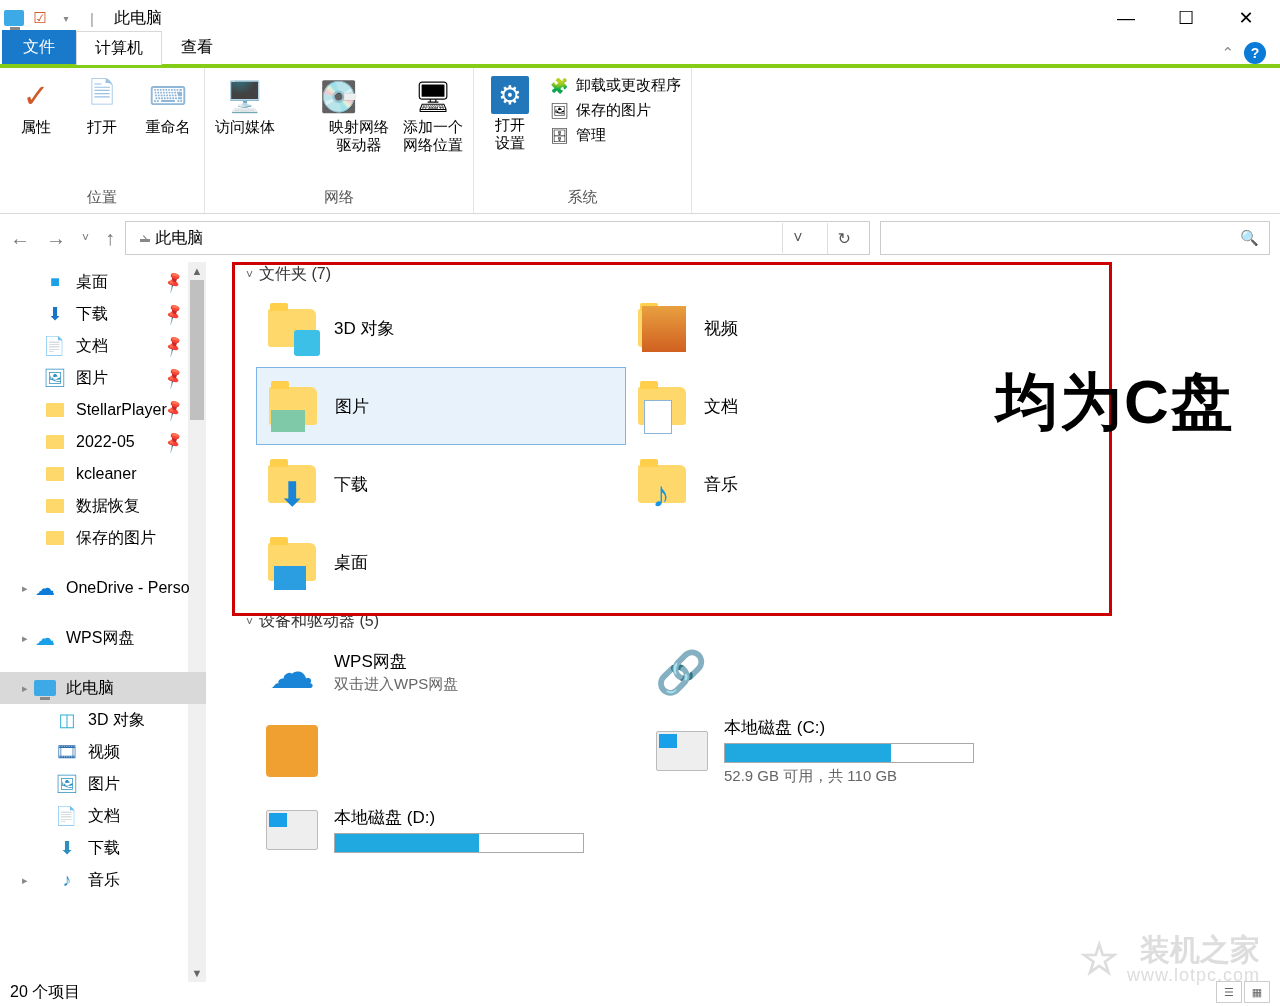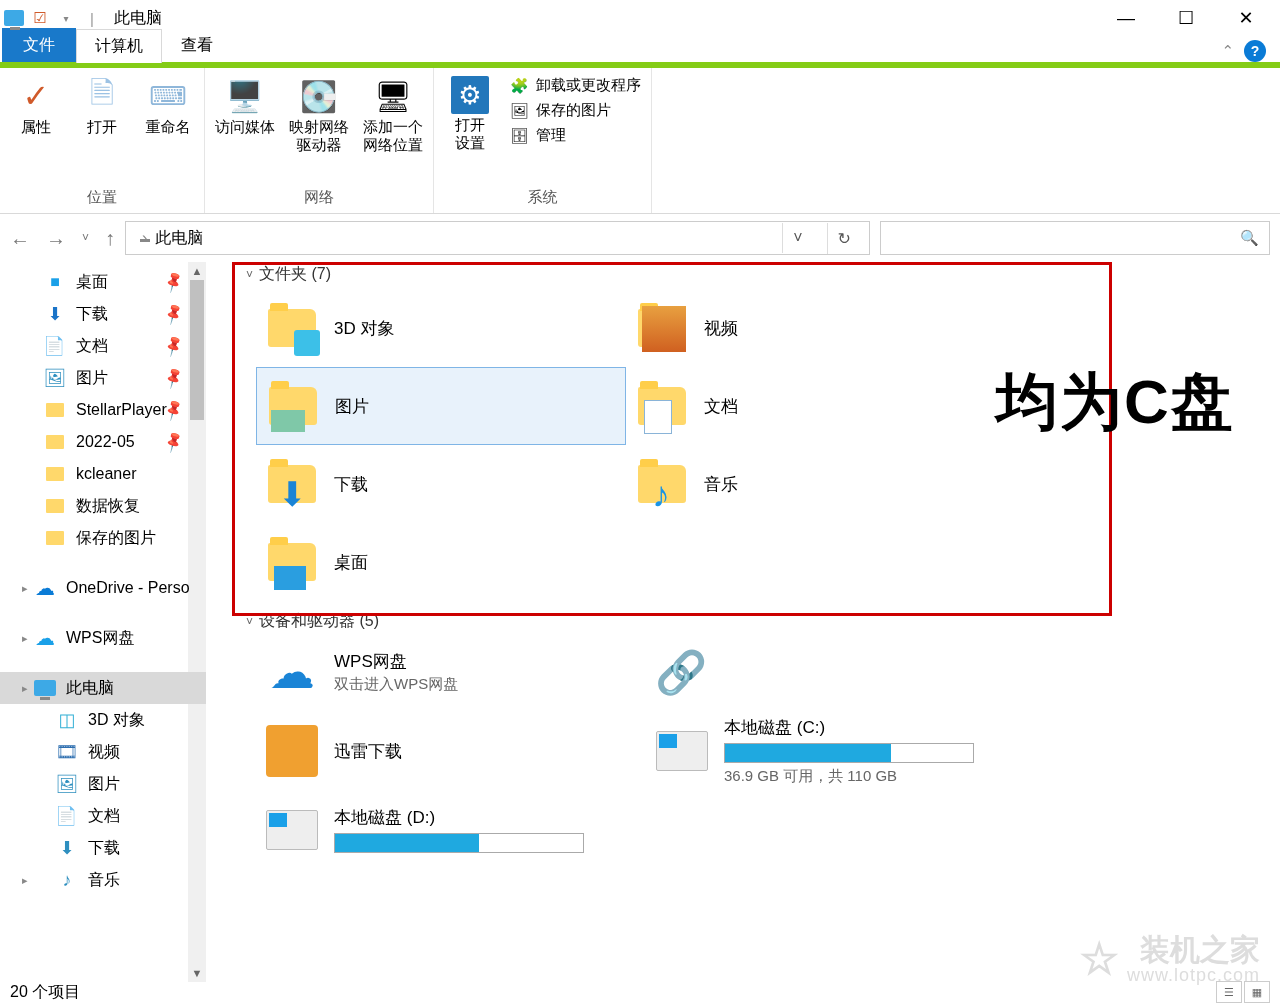--- a/index.html
+++ b/index.html
@@ -8,21 +8,21 @@
 
 .titlebar { height: 36px; display: flex; align-items: center; padding: 0 4px; background: #fff; }
 .titlebar .qat { display: flex; align-items: center; gap: 6px; }
 .titlebar .qat-icon { width: 20px; height: 20px; display: flex; align-items: center; justify-content: center; }
 .titlebar .sep { color: #999; margin: 0 8px; }
 .titlebar .title { margin-left: 6px; font-size: 16px; }
 .titlebar .win-controls { margin-left: auto; display: flex; }
 .titlebar .win-btn { width: 60px; height: 36px; display: flex; align-items: center; justify-content: center; font-size: 18px; }
 
 
-.ribbon-tabs { height: 32px; display: flex; align-items: flex-end; padding-left: 2px; border-bottom: 6px solid #84cc16; }
+.ribbon-tabs { height: 32px; display: flex; align-items: flex-end; padding-left: 2px; border-bottom: 4px solid #84cc16; }
 .ribbon-tab { padding: 6px 18px; font-size: 16px; border: 1px solid transparent; border-bottom: none; }
 .ribbon-tab.file { background: #1979ca; color: #fff; padding: 6px 20px; }
 .ribbon-tab.active { background: #fff; border-color: #d9d9d9; position: relative; top: 1px; }
 .ribbon-collapse { margin-left: auto; display: flex; align-items: center; gap: 10px; padding-right: 14px; }
 .ribbon-collapse .help-icon { width: 22px; height: 22px; border-radius: 50%; background: #0a7bd6; color: #fff; display: flex; align-items: center; justify-content: center; font-size: 14px; font-weight: bold; }
 
 
 .ribbon-body { height: 146px; display: flex; border-bottom: 1px solid #d9d9d9; background: #fff; }
 .ribbon-group { display: flex; flex-direction: column; align-items: center; padding: 4px 10px 2px; border-right: 1px solid #e5e5e5; }
 .ribbon-group-items { display: flex; gap: 14px; flex: 1; align-items: flex-start; padding-top: 4px;}
@@ -142,21 +142,21 @@
   </div>
 
   <div class="ribbon-group">
     <div class="ribbon-group-items">
       <div class="ribbon-item">
         <span class="icon-lg" style="font-size:30px;">🖥️</span>
         <span class="label" style="white-space:pre-line;font-family:Liberation Serif, serif;">访问媒体</span>
       </div>
       <div class="ribbon-item">
         <span class="icon-lg" style="font-size:30px;">💽</span>
-        <span class="label" style="white-space:pre-line;">映射网络
+        <span class="label" style="white-space:pre-line;margin-left:40px;">映射网络
 驱动器</span>
       </div>
       <div class="ribbon-item">
         <span class="icon-lg" style="font-size:30px;">🖥</span>
         <span class="label" style="white-space:pre-line;">添加一个
 网络位置</span>
       </div>
     </div>
     <div class="ribbon-group-label">网络</div>
   </div>
@@ -411,36 +411,33 @@
         </div>
         <div class="device-item">
           <span class="device-icon">
             <span style="font-size:42px;">🔗</span>
           </span>
         </div>
         <div class="device-item">
           <span class="device-icon">
             <span style="width:52px;height:52px;background:#f0a030;display:inline-block;border-radius:4px;"></span>
           </span>
-          <div class="device-info">
-            <div class="device-title">迅雷下载</div>
-          </div>
         </div>
         <div class="device-item">
           <span class="device-icon">
             <span style="width:52px;height:40px;background:#eee;border:1px solid #bbb;display:inline-block;border-radius:2px;position:relative;">
               <span style="position:absolute;top:2px;left:2px;width:18px;height:14px;background:#1aa0e8;"></span>
             </span>
           </span>
           <div class="device-info">
             <div class="device-title">本地磁盘 (C:)</div>
             <div class="disk-bar">
               <div class="disk-fill" style="width:67%"></div>
             </div>
-            <div class="device-sub">36.9 GB 可用，共 110 GB</div>
+            <div class="device-sub">52.9 GB 可用，共 110 GB</div>
           </div>
         </div>
         <div class="device-item">
           <span class="device-icon">
             <span style="width:52px;height:40px;background:#eee;border:1px solid #bbb;display:inline-block;border-radius:2px;position:relative;">
               <span style="position:absolute;top:2px;left:2px;width:18px;height:14px;background:#1aa0e8;"></span>
             </span>
           </span>
           <div class="device-info">
             <div class="device-title">本地磁盘 (D:)</div>

